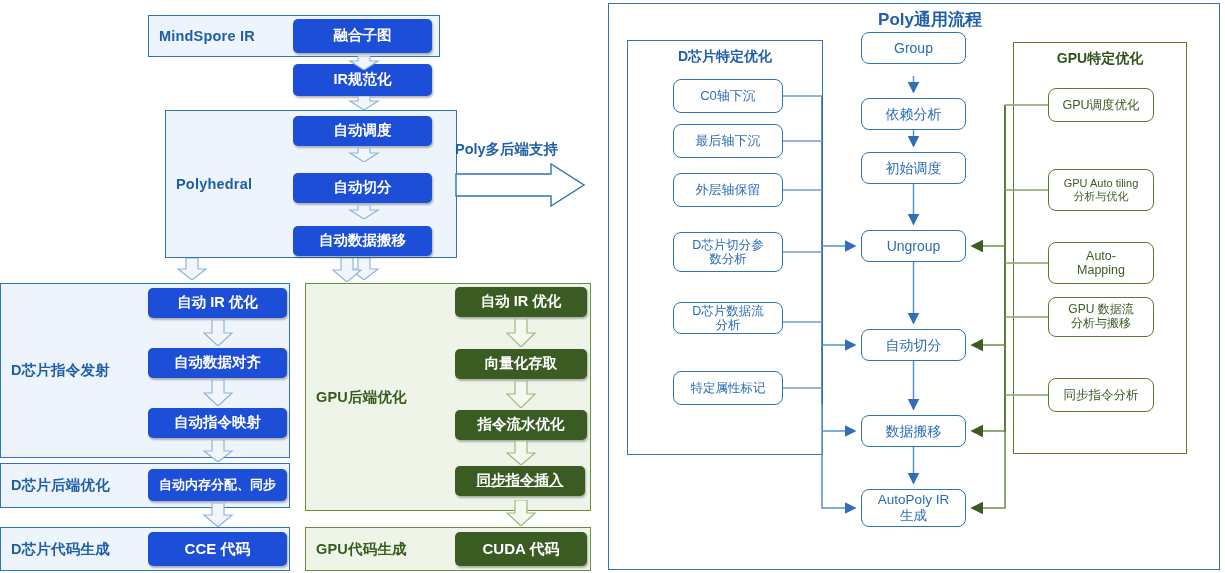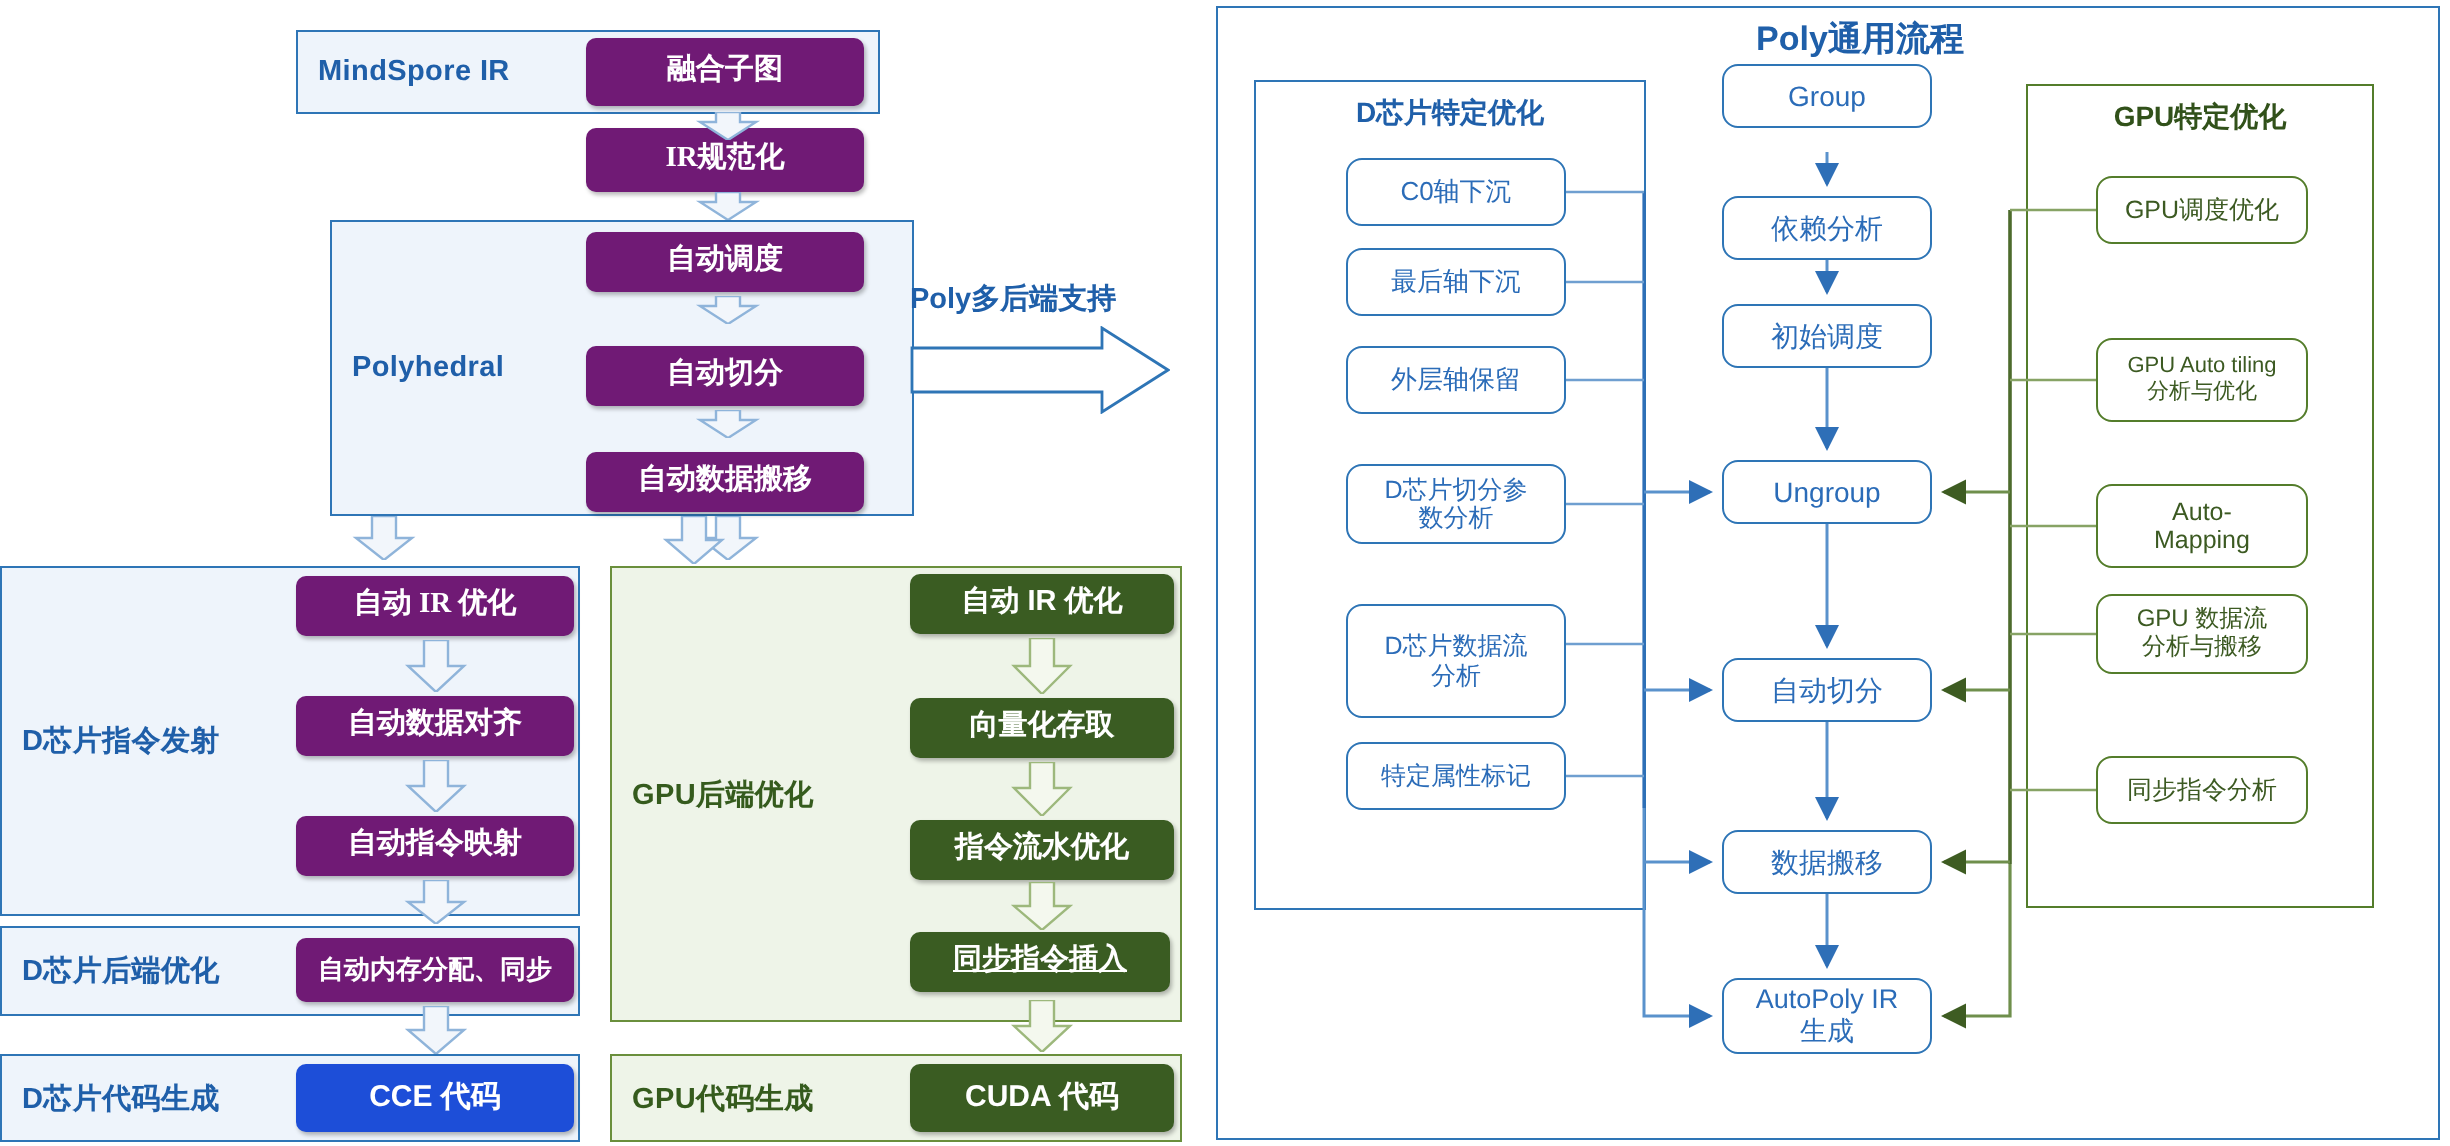--- a/index.html
+++ b/index.html
@@ -12,21 +12,21 @@
   .panel-green{background:#eef4e8;border:1.5px solid #6a8f3c;}
 
   .panel-label{display:flex;align-items:center;height:100%;padding-left:10px;
                font-weight:bold;font-size:14.5px;letter-spacing:.2px;}
   .lbl-blue{color:#1f5fa9;}
   .lbl-green{color:#355b1d;}
 
   .chip{display:flex;align-items:center;justify-content:center;text-align:center;
         border-radius:5px;color:#ffffff;font-weight:bold;line-height:1.1;
         box-shadow:1px 1.5px 2px rgba(0,0,0,.28);}
-  .chip-blue{background:#701a75;font-family:Liberation Serif, serif;}
+  .chip-blue{background:#1d4ed8;}
   .chip-blue2{background:#1d4ed8;}
   .chip-green{background:#3a5c22;}
 
   
   .blkarrow{position:absolute;}
   .blkarrow svg{display:block;}
 
   
   .bigarrow-label{position:absolute;font-weight:bold;font-size:14.5px;color:#1f5fa9;}
 
@@ -178,21 +178,21 @@
 <div class="rtitle" style="left:830px;top:8px;width:200px;font-size:17px;">Poly通用流程</div>
 
 <div class="abs frame" style="left:627px;top:40px;width:196px;height:415px;"></div>
 <div class="rtitle" style="left:627px;top:48px;width:196px;font-size:14px;">D芯片特定优化</div>
 
 <div class="abs rbox" style="left:673px;top:79px;width:110px;height:34px;font-size:13px;">C0轴下沉</div>
 <div class="abs rbox" style="left:673px;top:124px;width:110px;height:34px;font-size:13px;">最后轴下沉</div>
 <div class="abs rbox" style="left:673px;top:173px;width:110px;height:34px;font-size:13px;">外层轴保留</div>
 <div class="abs rbox" style="left:673px;top:232px;width:110px;height:40px;font-size:12.5px;white-space:pre-line;">D芯片切分参
 数分析</div>
-<div class="abs rbox" style="left:673px;top:302px;width:110px;height:57px;font-size:12.5px;white-space:pre-line;">D芯片数据流
+<div class="abs rbox" style="left:673px;top:302px;width:110px;height:32px;font-size:12.5px;white-space:pre-line;">D芯片数据流
 分析</div>
 <div class="abs rbox" style="left:673px;top:371px;width:110px;height:34px;font-size:12.5px;">特定属性标记</div>
 
 <div class="abs frame-green" style="left:1013px;top:42px;width:174px;height:412px;"></div>
 <div class="rtitle-green" style="left:1013px;top:50px;width:174px;font-size:14px;">GPU特定优化</div>
 
 <div class="abs rbox-green" style="left:1048px;top:88px;width:106px;height:34px;font-size:12.5px;">GPU调度优化</div>
 <div class="abs rbox-green" style="left:1048px;top:169px;width:106px;height:42px;font-size:11px;white-space:pre-line;">GPU Auto tiling
 分析与优化</div>
 <div class="abs rbox-green" style="left:1048px;top:242px;width:106px;height:42px;font-size:12.5px;white-space:pre-line;">Auto-

